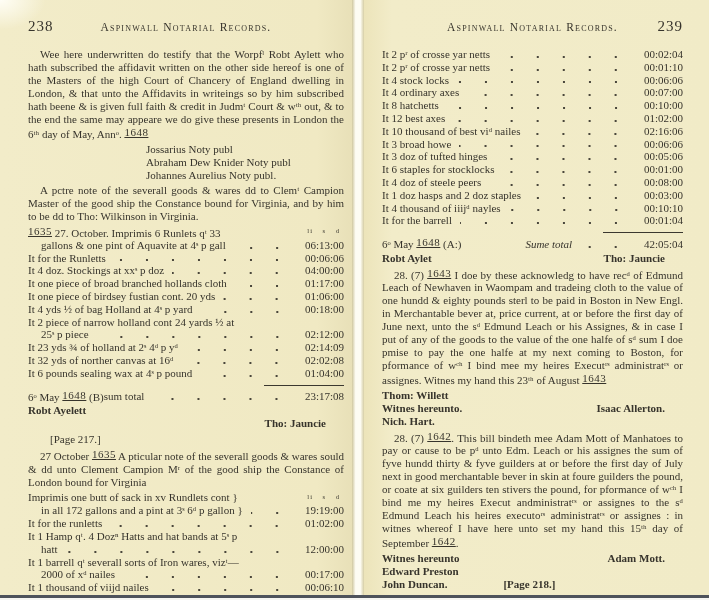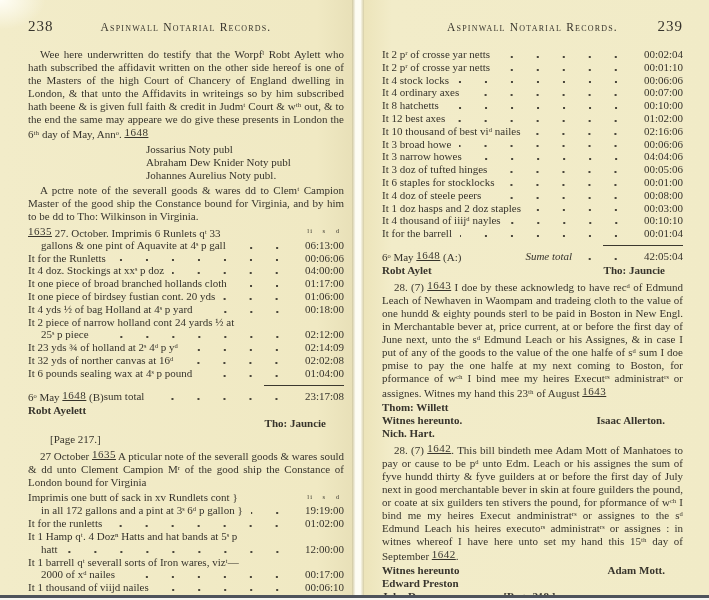--- a/index.html
+++ b/index.html
@@ -254,25 +254,20 @@
             <span class="ldesc">It 10 thousand of best viᵈ nailes</span>
             <span class="dots"></span>
             <span class="amt">02:16:06</span>
           </div>
           <div class="lrow">
             <span class="ldesc">It 3 broad howe</span>
             <span class="dots"></span>
             <span class="amt">00:06:06</span>
           </div>
           <div class="lrow">
-            <span class="ldesc">It 3 narrow howes</span>
-            <span class="dots"></span>
-            <span class="amt">04:04:06</span>
-          </div>
-          <div class="lrow">
             <span class="ldesc">It 3 doz of tufted hinges</span>
             <span class="dots"></span>
             <span class="amt">00:05:06</span>
           </div>
           <div class="lrow">
             <span class="ldesc">It 6 staples for stocklocks</span>
             <span class="dots"></span>
             <span class="amt">00:01:00</span>
           </div>
           <div class="lrow">

